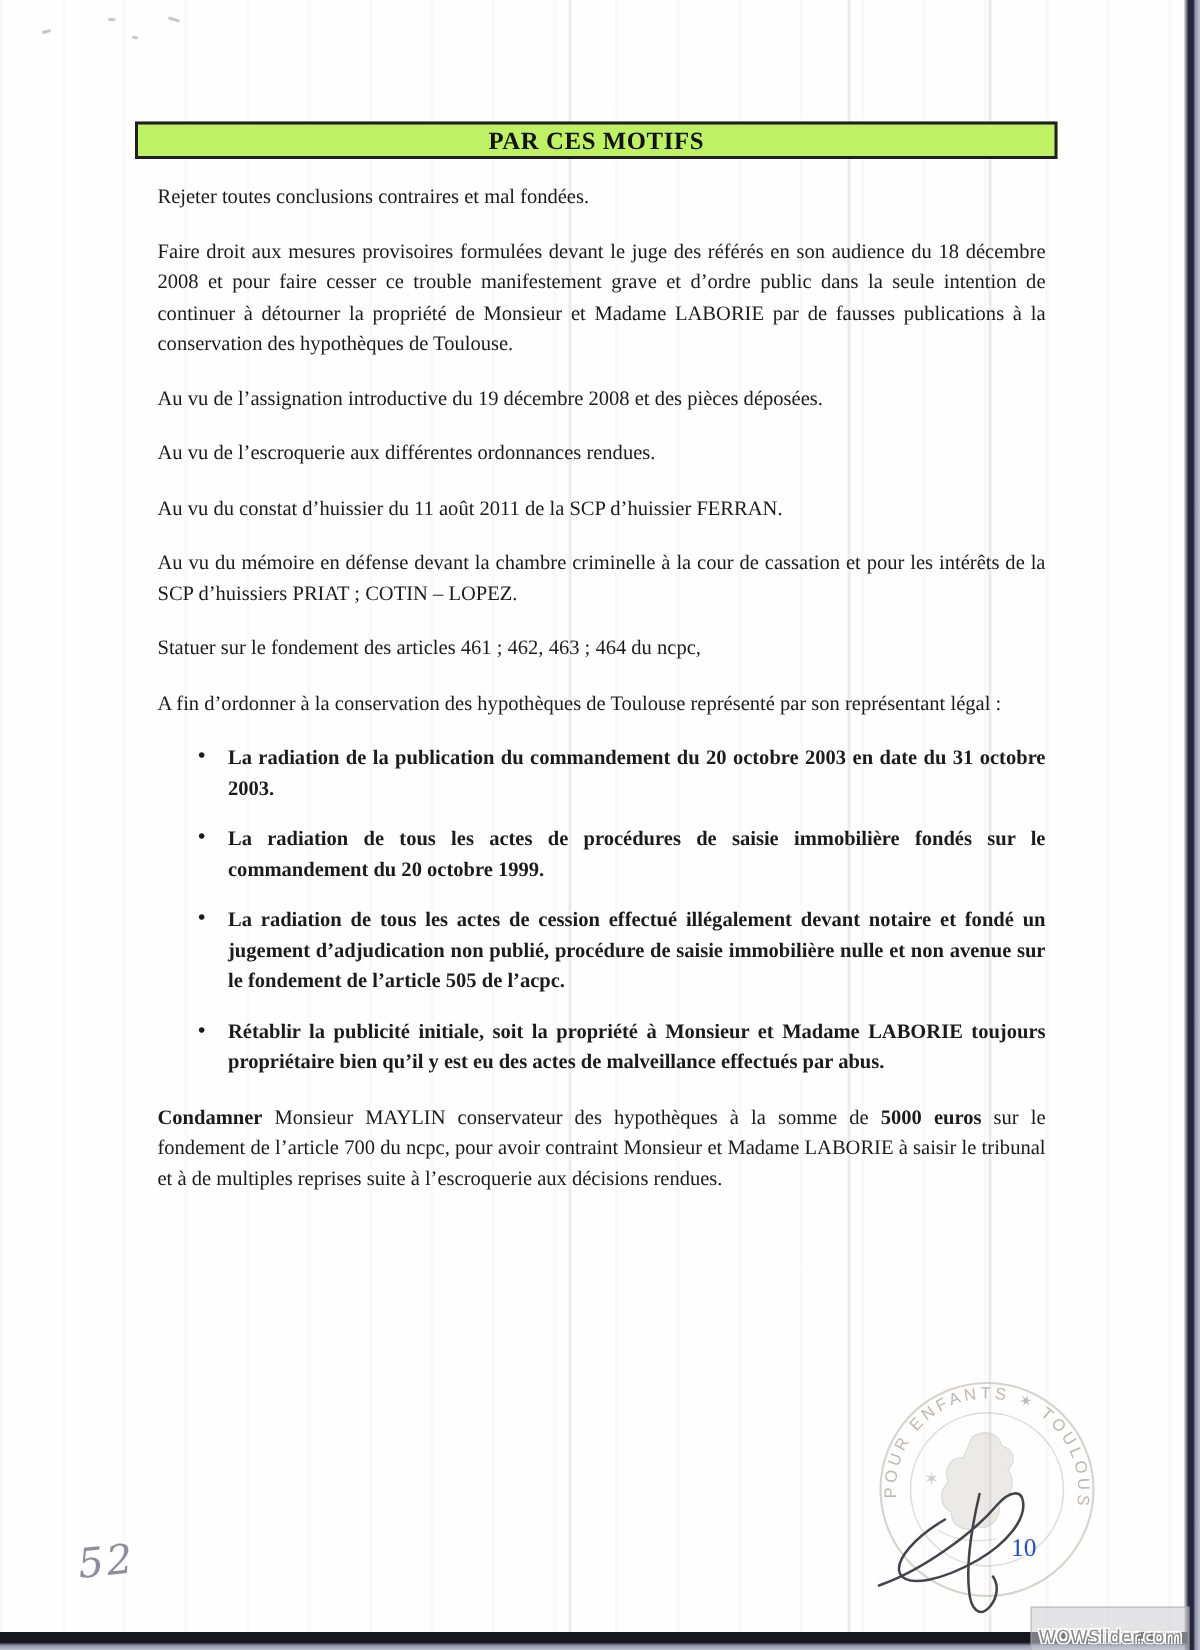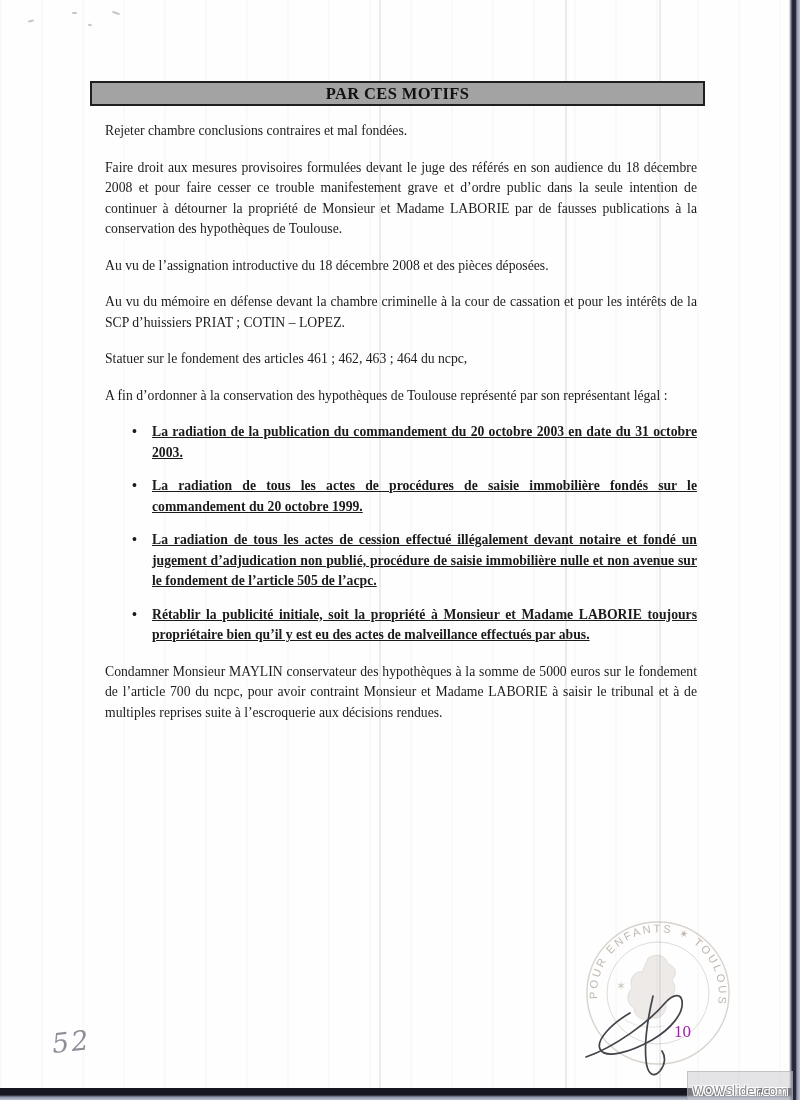--- a/index.html
+++ b/index.html
@@ -23,35 +23,35 @@
   }
   .frame-bottom{
     position:absolute;left:0;bottom:0;width:800px;height:12px;z-index:5;
     background:linear-gradient(to bottom, #17171f 0%, #17171f 58%, #8d93ab 75%, #bcc0cd 100%);
   }
   
   .title-box{
     position:absolute;left:90px;top:81px;width:611px;height:21px;
     border:2px solid #1f1f22;text-align:center;
     font-weight:bold;font-size:16.5px;line-height:21px;letter-spacing:.4px;color:#111;
-    background:#a3a3a3;
+    background:#bef264;
   }
   
   .content{
     position:absolute;left:105px;top:121px;width:592px;
     font-size:13.7px;line-height:20.5px;text-align:justify;
   }
   .content p{margin:0 0 16px 0;}
   .bullets{margin:0 0 16px 0;}
   .bullet{display:flex;margin:0 0 13px 0;font-weight:bold;}
   .bullet .dot{width:20px;margin-left:27px;flex:0 0 auto;font-size:14px;}
-  .bullet .btxt{flex:1;text-align:justify;text-decoration:underline;}
-  b{font-weight:normal;}
+  .bullet .btxt{flex:1;text-align:justify;}
+  b{font-weight:bold;}
   
-  .page-number{position:absolute;left:674px;top:1022px;font-size:17px;color:#a21caf;font-family:Liberation Serif, serif;}
+  .page-number{position:absolute;left:674px;top:1022px;font-size:17px;color:#1d4ed8;font-family:Liberation Serif, serif;}
   .handwritten{
     position:absolute;left:52px;top:1026px;
     font-family:"DejaVu Serif",serif;font-style:italic;
     font-size:27px;color:#8e8e9a;transform:rotate(-6deg);letter-spacing:2px;
   }
   .seal-sig{position:absolute;left:555px;top:895px;width:240px;height:205px;}
   .watermark{
     position:absolute;right:7px;top:1071px;z-index:7;
     font-family:"DejaVu Sans","Liberation Sans",sans-serif;
     font-size:12px;line-height:15px;color:#8b8b90;
@@ -75,23 +75,25 @@
   <div class="speck" style="left:28px;top:20px;width:6px;height:2px;transform:rotate(-15deg);"></div>
   <div class="speck" style="left:72px;top:12px;width:5px;height:2px;"></div>
   <div class="speck" style="left:88px;top:24px;width:4px;height:2px;transform:rotate(10deg);"></div>
   <div class="speck" style="left:112px;top:12px;width:8px;height:2px;transform:rotate(18deg);"></div>
 
   <div class="title-box">
     <span>PAR CES MOTIFS</span>
   </div>
 
   <div class="content">
-    <p>Rejeter chambre conclusions contraires et mal fondées.</p>
+    <p>Rejeter toutes conclusions contraires et mal fondées.</p>
     <p>Faire droit aux mesures provisoires formulées devant le juge des référés en son audience du 18 décembre 2008 et pour faire cesser ce trouble manifestement grave et d’ordre public dans la seule intention de continuer à détourner la propriété de Monsieur et Madame LABORIE par de fausses publications à la conservation des hypothèques de Toulouse.</p>
-    <p>Au vu de l’assignation introductive du 18 décembre 2008 et des pièces déposées.</p>
+    <p>Au vu de l’assignation introductive du 19 décembre 2008 et des pièces déposées.</p>
+    <p>Au vu de l’escroquerie aux différentes ordonnances rendues.</p>
+    <p>Au vu du constat d’huissier du 11 août 2011 de la SCP d’huissier FERRAN.</p>
     <p>Au vu du mémoire en défense devant la chambre criminelle à la cour de cassation et pour les intérêts de la SCP d’huissiers PRIAT ; COTIN – LOPEZ.</p>
     <p>Statuer sur le fondement des articles 461 ; 462, 463 ; 464 du ncpc,</p>
     <p>A fin d’ordonner à la conservation des hypothèques de Toulouse représenté par son représentant légal :</p>
 
     <div class="bullets">
       <div class="bullet">
         <span class="dot">•</span>
         <span class="btxt">La radiation de la publication du commandement du 20 octobre 2003 en date du 31 octobre 2003.</span>
       </div>
       <div class="bullet">

